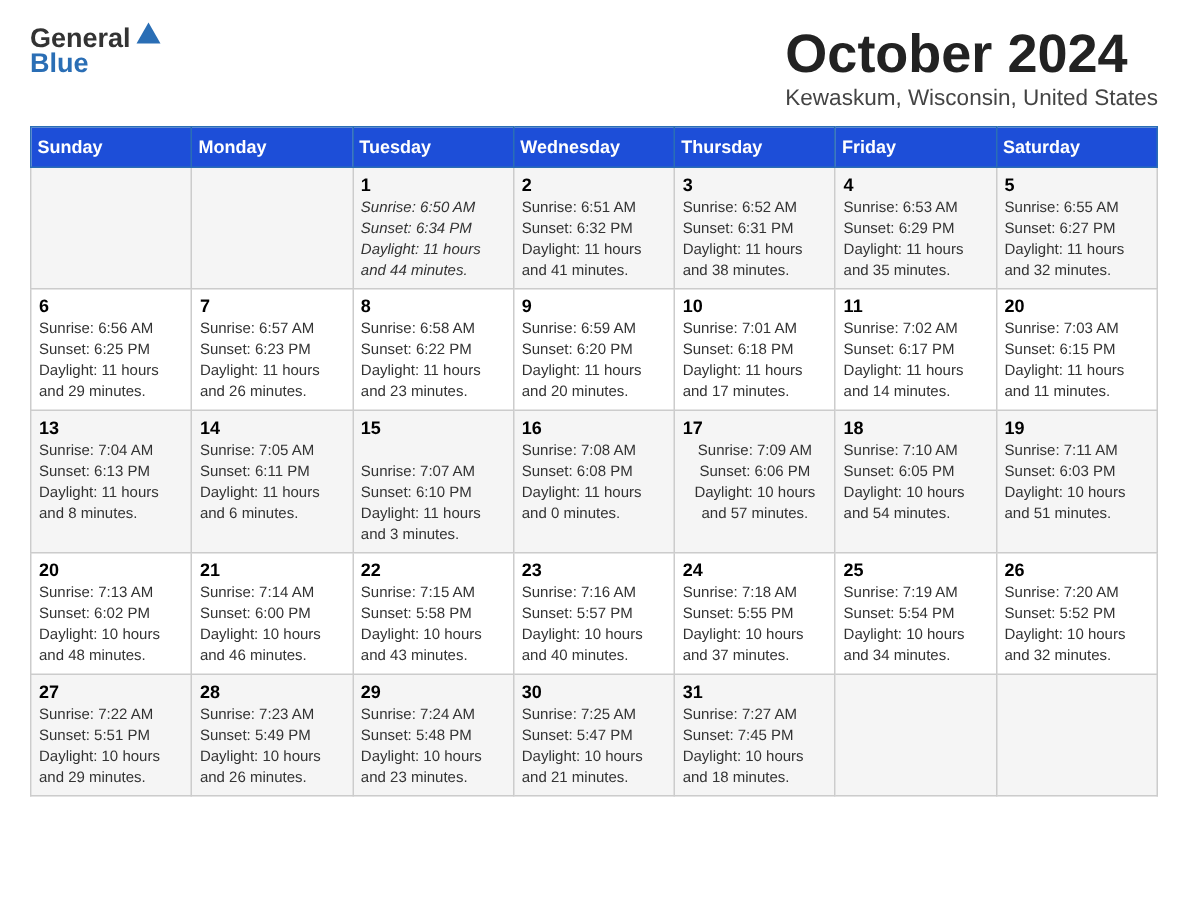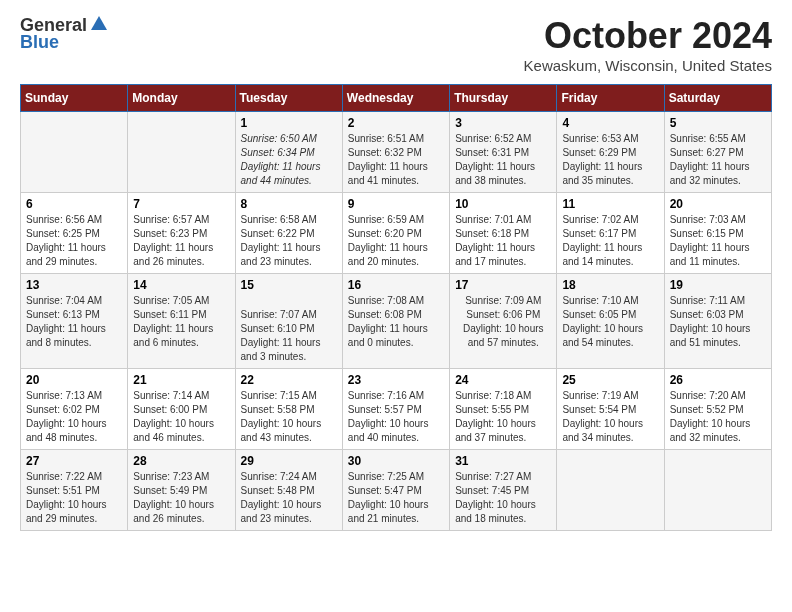--- a/index.html
+++ b/index.html
@@ -19,38 +19,37 @@
     .logo {
       display: flex;
       flex-direction: column;
       align-items: flex-start;
     }
     .logo-row {
       display: flex;
       align-items: center;
     }
     .title-area {
-      text-align: right;
     }
     .month-title {
       font-size: 36px;
       font-weight: bold;
       color: #222;
     }
     .location {
       font-size: 15px;
       color: #444;
     }
     table {
       width: 100%;
       border-collapse: collapse;
       font-size: 11px;
     }
     thead tr th {
-      background-color: #7f1d1d;
+      background-color: #1d4ed8;
       color: #fff;
       padding: 6px 4px;
       text-align: left;
       font-size: 12px;
       font-weight: bold;
       border: 1px solid #2a6eb5;
     }
     tbody tr td {
       border: 1px solid #ccc;
       vertical-align: top;

